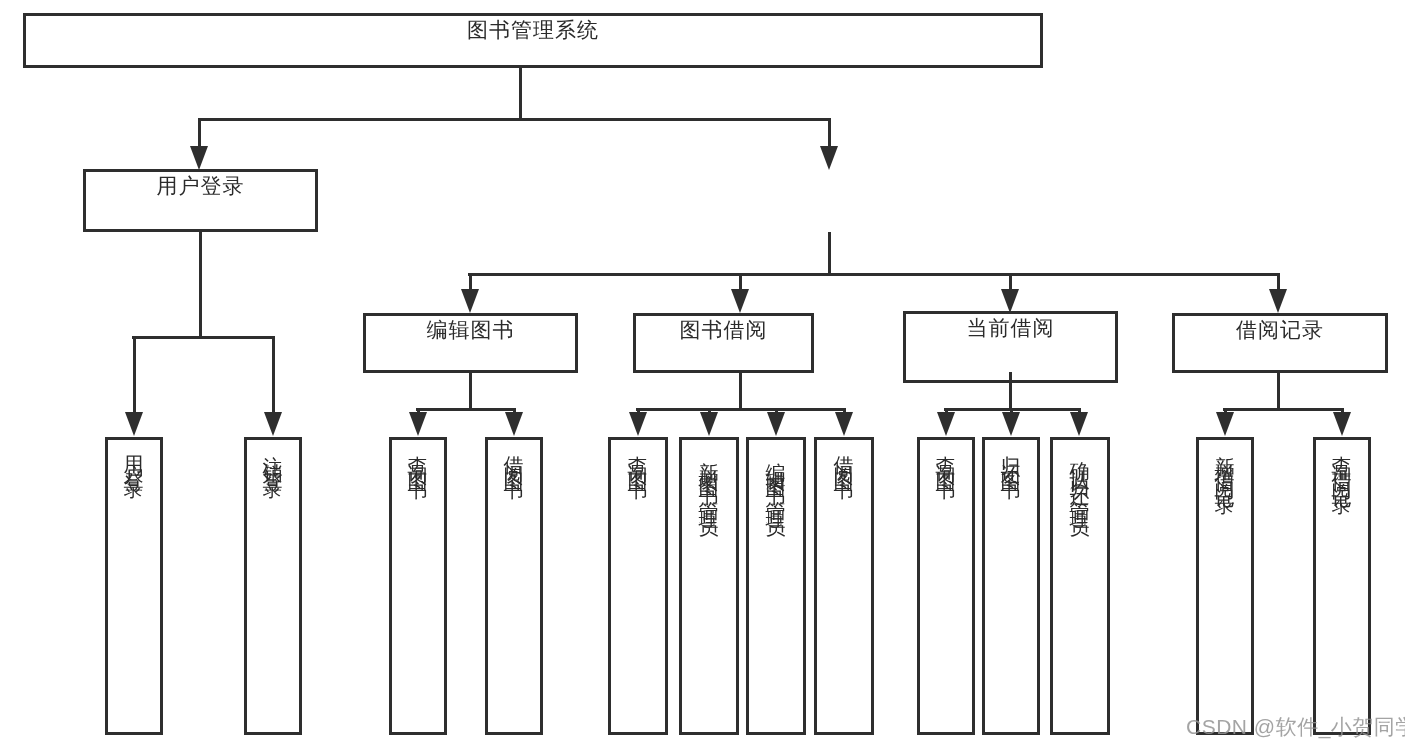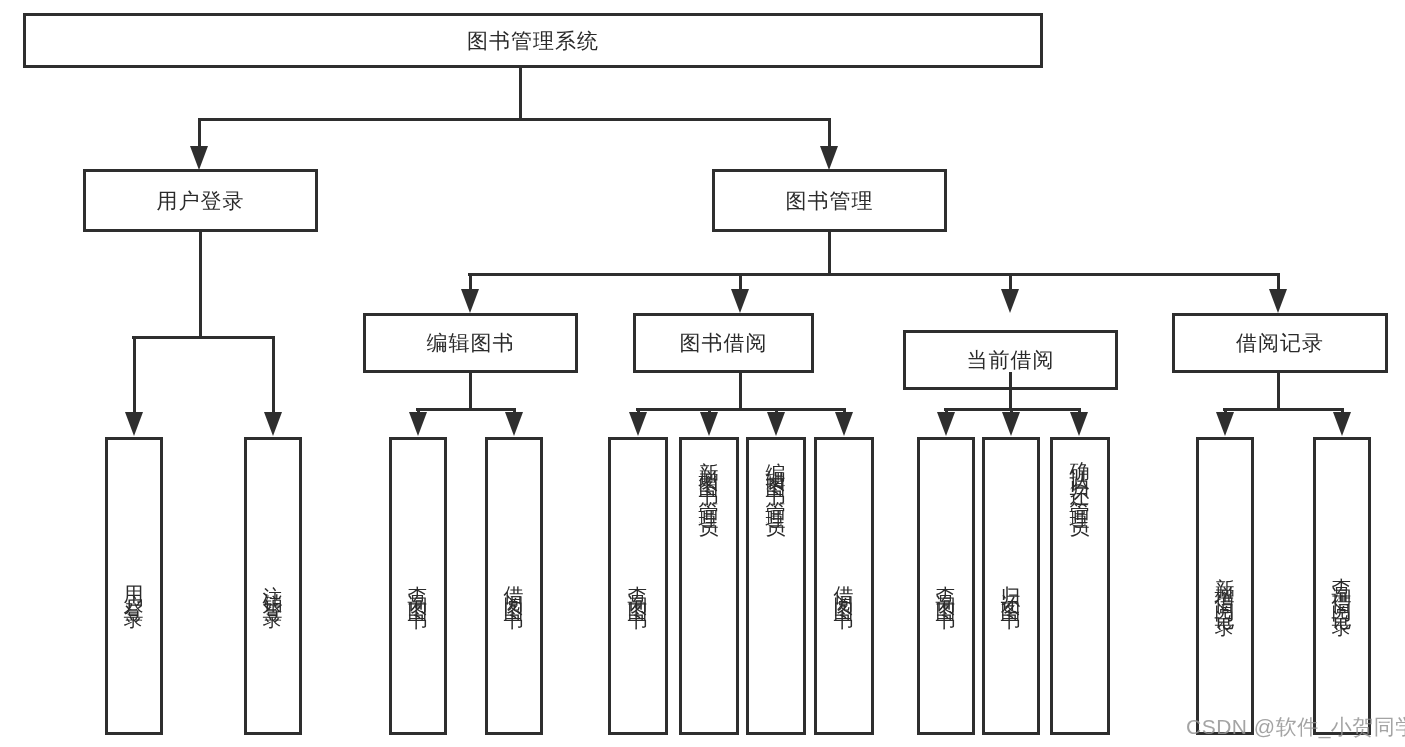--- a/index.html
+++ b/index.html
@@ -15,21 +15,20 @@
     overflow: hidden;
     font-family: "Liberation Sans", "DejaVu Sans", sans-serif;
     color: #2b2b2b;
   }
   .box {
     position: absolute;
     box-sizing: border-box;
     border: 3px solid #2e2e2e;
     background: #ffffff;
     display: flex;
-    align-items: center;
     justify-content: center;
   }
   .hbox span {
     font-size: 21px;
     color: #2b2b2b;
     letter-spacing: 1px;
     white-space: nowrap;
   }
   .vbox .vlabel {
     writing-mode: vertical-rl;
@@ -77,23 +76,20 @@
 
   <div class="line v" style="left:519px;top:68px;height:53px"></div>
   <div class="line h" style="left:198px;top:118px;width:633px"></div>
   <div class="line v" style="left:198px;top:118px;height:32px"></div>
   <div class="ahead" style="left:190px;top:146px"></div>
   <div class="line v" style="left:828px;top:118px;height:32px"></div>
   <div class="ahead" style="left:820px;top:146px"></div>
 
   <div class="box hbox" style="left:83px;top:169px;width:235px;height:63px">
     <span>用户登录</span>
-  </div>
-  <div class="box hbox" style="left:712px;top:169px;width:235px;height:63px">
-    <span>图书管理</span>
   </div>
 
   <div class="line v" style="left:199px;top:232px;height:107px"></div>
   <div class="line h" style="left:132px;top:336px;width:143px"></div>
   <div class="line v" style="left:133px;top:336px;height:80px"></div>
   <div class="ahead" style="left:125px;top:412px"></div>
   <div class="line v" style="left:272px;top:336px;height:80px"></div>
   <div class="ahead" style="left:264px;top:412px"></div>
 
   <div class="line v" style="left:828px;top:232px;height:44px"></div>
@@ -106,21 +102,21 @@
   <div class="ahead" style="left:1001px;top:289px"></div>
   <div class="line v" style="left:1277px;top:273px;height:18px"></div>
   <div class="ahead" style="left:1269px;top:289px"></div>
 
   <div class="box hbox" style="left:363px;top:313px;width:215px;height:60px">
     <span>编辑图书</span>
   </div>
   <div class="box hbox" style="left:633px;top:313px;width:181px;height:60px">
     <span>图书借阅</span>
   </div>
-  <div class="box hbox" style="left:903px;top:330px;width:215px;height:60px">
+  <div class="box hbox" style="left:903px;top:311px;width:215px;height:72px">
     <span>当前借阅</span>
   </div>
   <div class="box hbox" style="left:1172px;top:313px;width:216px;height:60px">
     <span>借阅记录</span>
   </div>
 
   <div class="line v" style="left:469px;top:372px;height:39px"></div>
   <div class="line h" style="left:416px;top:408px;width:100px"></div>
   <div class="line v" style="left:417px;top:408px;height:8px"></div>
   <div class="ahead" style="left:409px;top:412px"></div>

